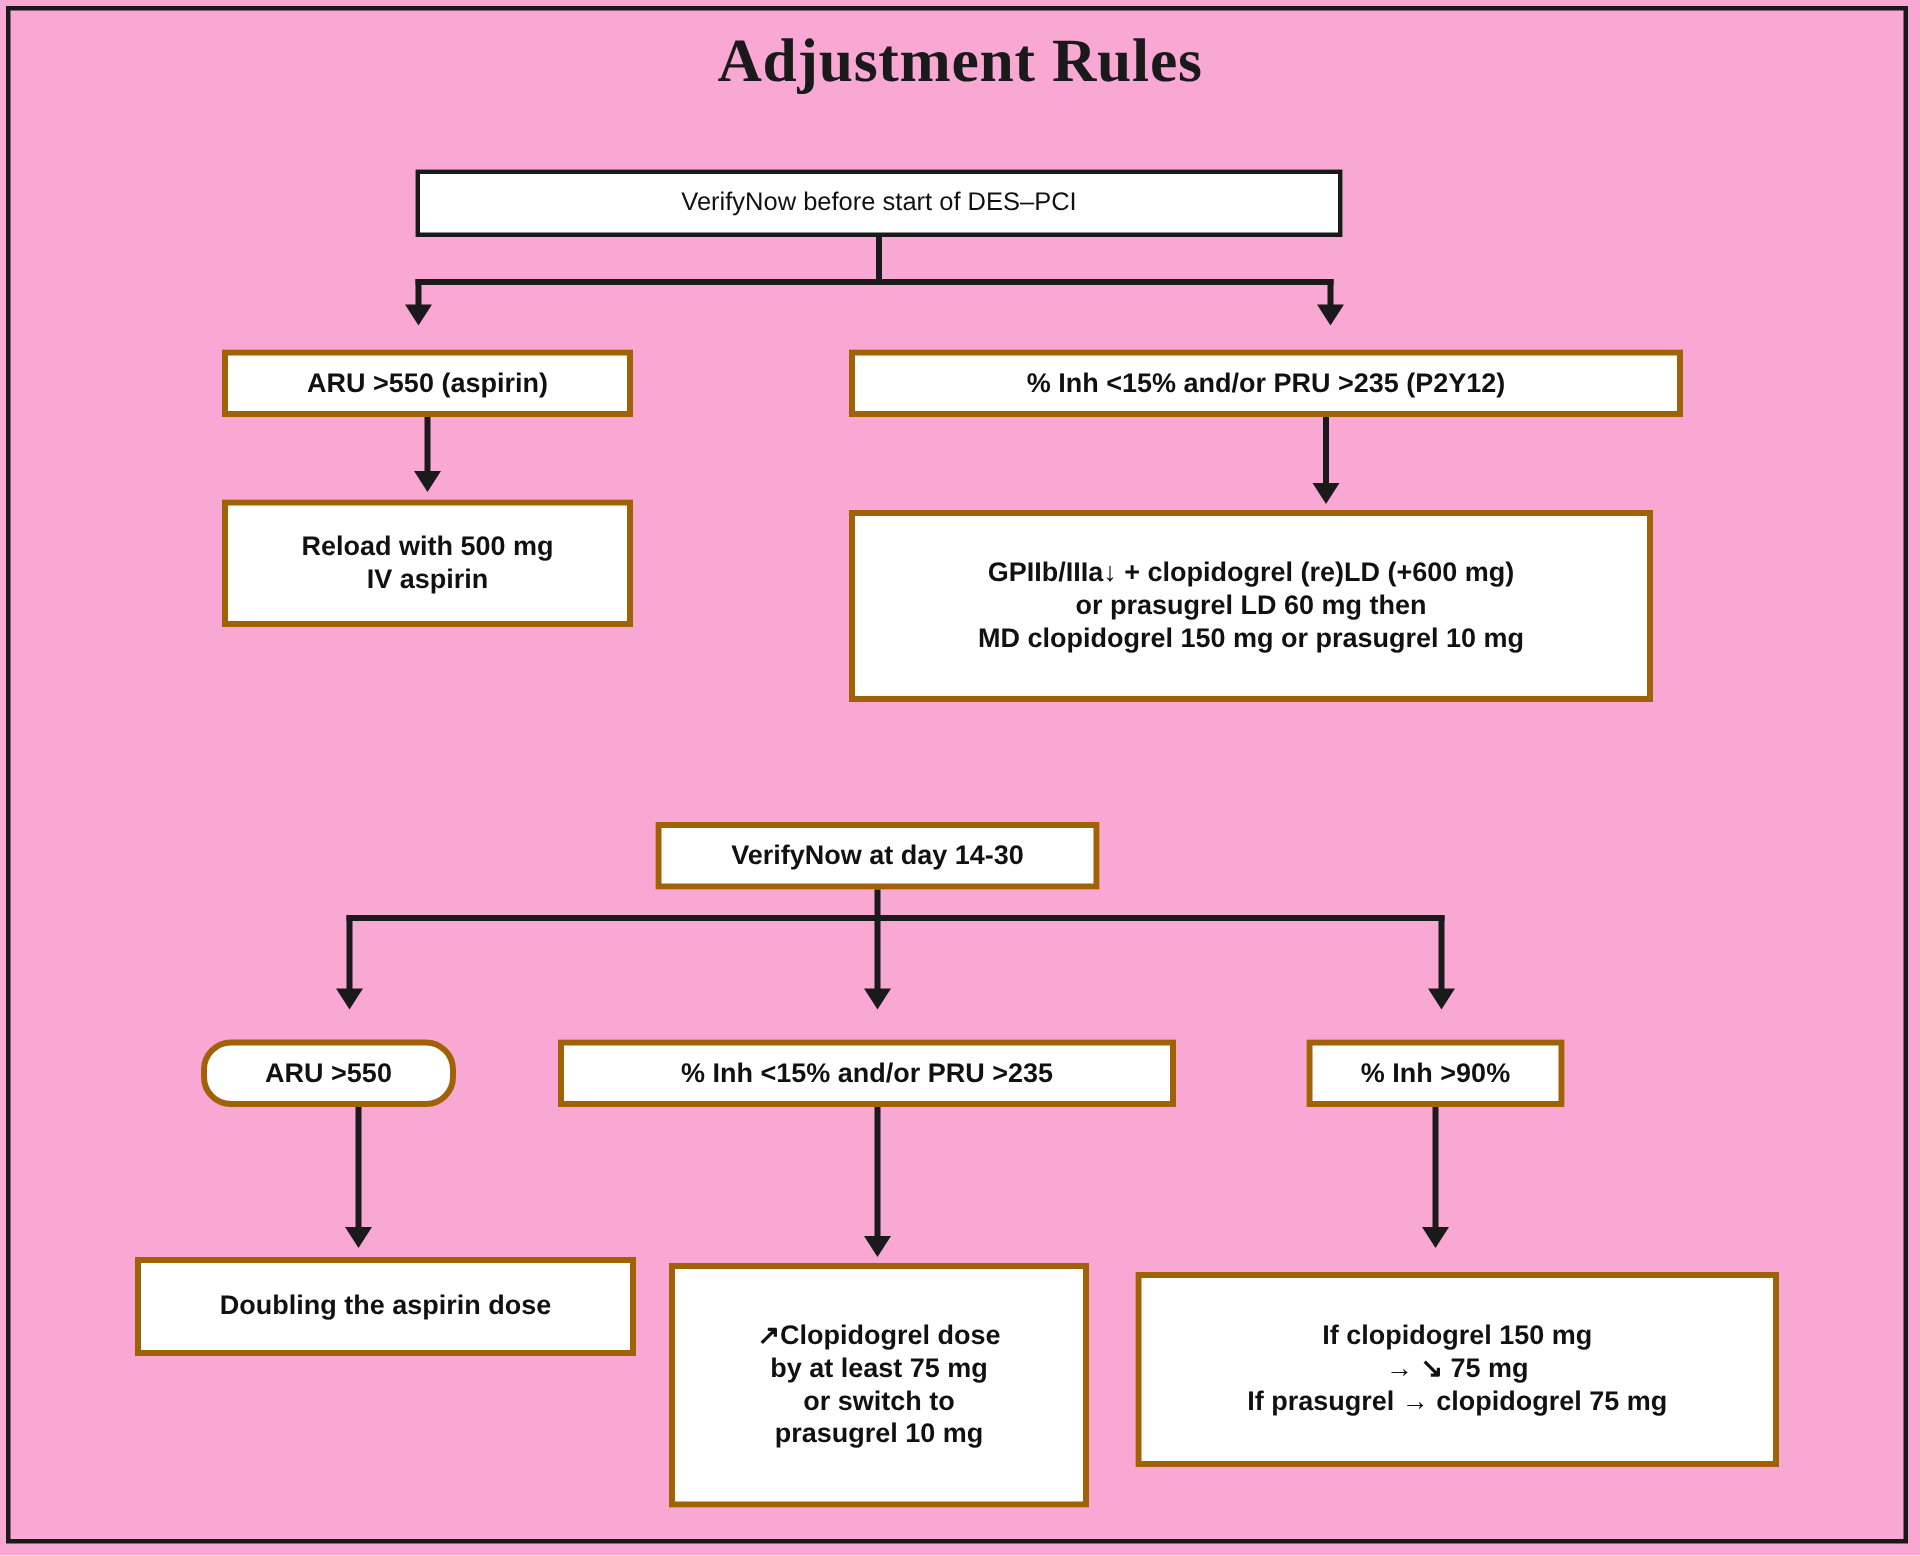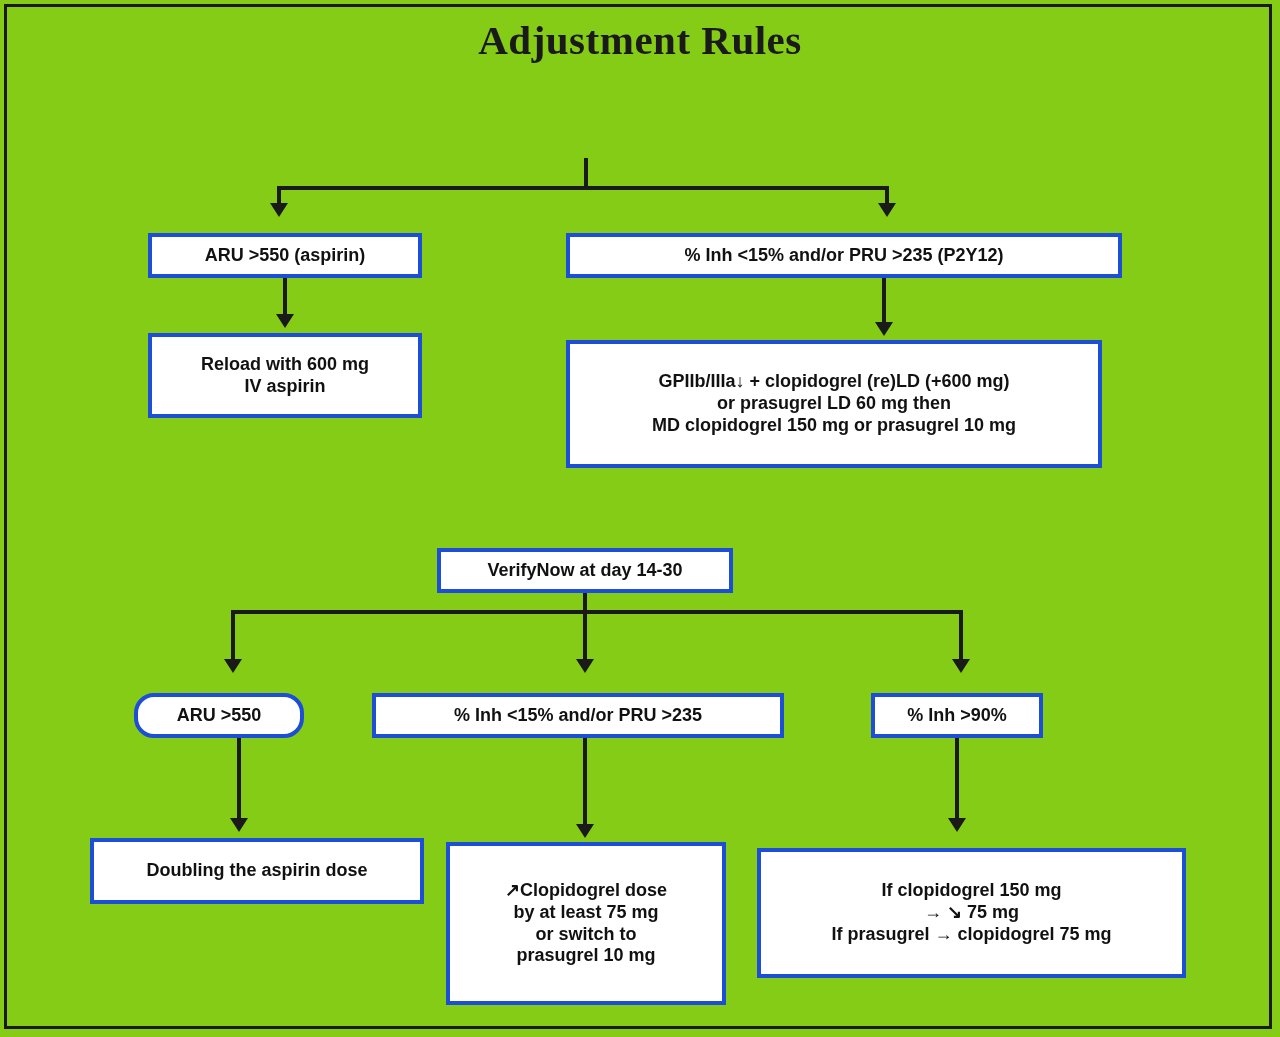--- a/index.html
+++ b/index.html
@@ -7,21 +7,21 @@
     padding: 0;
     background: #ffffff;
   }
   body {
     font-family: "Liberation Sans", sans-serif;
   }
   #page {
     position: relative;
     width: 1280px;
     height: 1037px;
-    background: #84cc16;
+    background: #f9a8d4;
     overflow: hidden;
   }
   
   .outer-frame {
     position: absolute;
     left: 4px;
     top: 4px;
     width: 1268px;
     height: 1025px;
     border: 3px solid #1a1a1a;
@@ -57,21 +57,21 @@
     padding: 0 6px;
     box-sizing: border-box;
     white-space: pre-line;
   }
   .node.thin {
     border: 3px solid #1a1a1a;
     font-weight: normal;
     font-size: 17px;
   }
   .node.bold {
-    border: 4px solid #1d4ed8;
+    border: 4px solid #a16207;
     font-weight: bold;
     font-size: 18px;
   }
   
   .vline {
     position: absolute;
     background: #1a1a1a;
     width: 4px;
   }
   .hline {
@@ -90,20 +90,23 @@
 </style>
 </head>
 <body>
 
 <div id="page">
 
   <div class="outer-frame"></div>
 
   <div class="title">Adjustment Rules</div>
 
+  <div class="node thin" style="left:277px; top:113px; width:618px; height:45px;">
+    <span class="txt">VerifyNow before start of DES–PCI</span>
+  </div>
 
   <div class="vline" style="left:584px; top:158px; height:28px;"></div>
 
   <div class="hline" style="left:277px; top:186px; width:612px;"></div>
 
   <div class="vline" style="left:277px; top:186px; height:21px;"></div>
   <div class="arrowhead" style="left:270px; top:203px;"></div>
 
   <div class="vline" style="left:885px; top:186px; height:21px;"></div>
   <div class="arrowhead" style="left:878px; top:203px;"></div>
@@ -116,21 +119,21 @@
     <span class="txt">% Inh &lt;15% and/or PRU &gt;235 (P2Y12)</span>
   </div>
 
   <div class="vline" style="left:283px; top:278px; height:40px;"></div>
   <div class="arrowhead" style="left:276px; top:314px;"></div>
 
   <div class="vline" style="left:882px; top:278px; height:48px;"></div>
   <div class="arrowhead" style="left:875px; top:322px;"></div>
 
   <div class="node bold" style="left:148px; top:333px; width:274px; height:85px;">
-    <span class="txt">Reload with 600 mg
+    <span class="txt">Reload with 500 mg
 IV aspirin</span>
   </div>
 
   <div class="node bold" style="left:566px; top:340px; width:536px; height:128px;">
     <span class="txt">GPIIb/IIIa↓ + clopidogrel (re)LD (+600 mg)
 or prasugrel LD 60 mg then
 MD clopidogrel 150 mg or prasugrel 10 mg</span>
   </div>
 
   <div class="node bold" style="left:437px; top:548px; width:296px; height:45px;">

